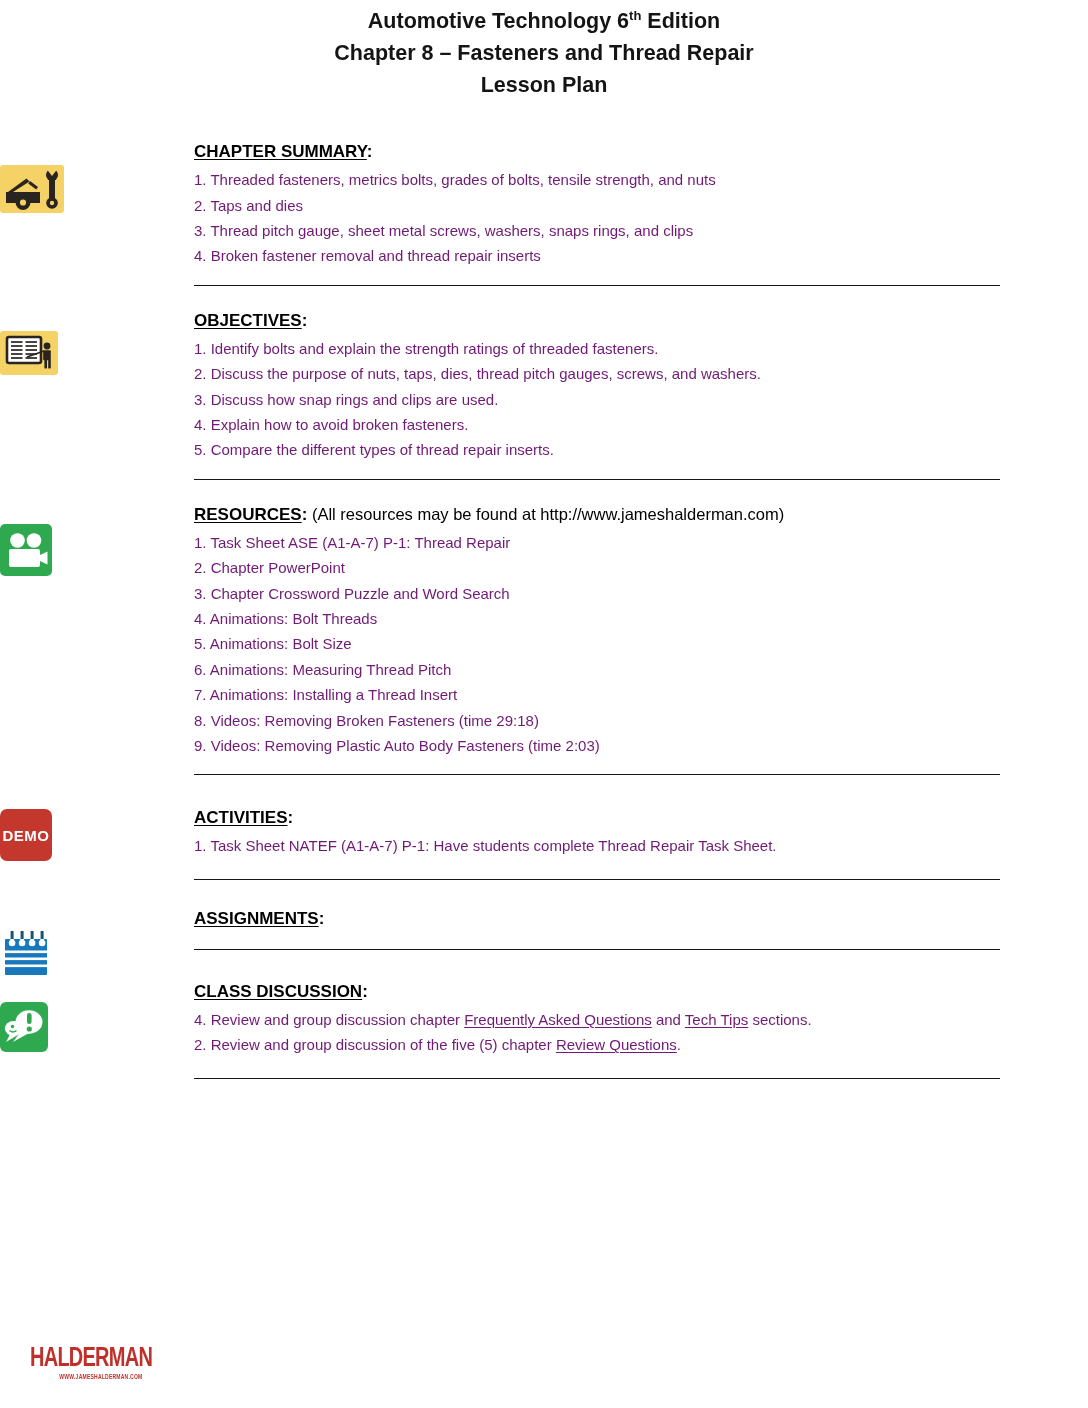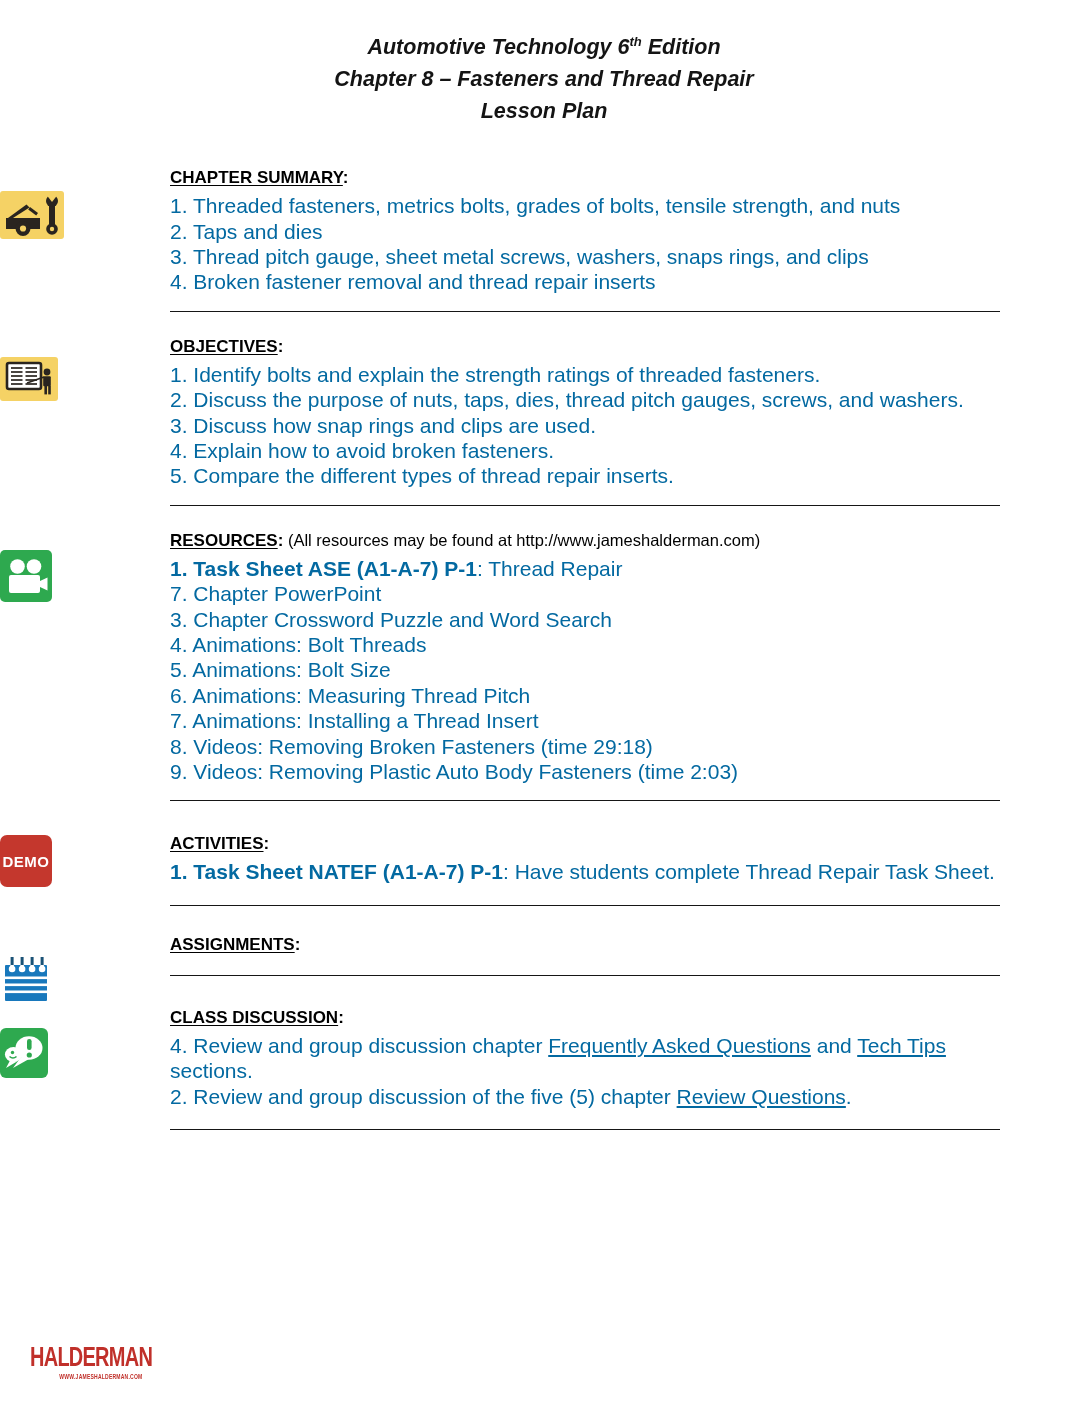--- a/index.html
+++ b/index.html
@@ -2,33 +2,33 @@
 <html style="--icon-yellow: #F5D265; --icon-green: #2EA94F; --icon-red: #C4372D; --icon-blue: #1878BC; --check-blue: #1F6FB5; --logo-red: #C0302A;"><head>
 <meta charset="utf-8">
 <style>
   html,body { margin:0; padding:0; background:#ffffff; }
   .page {
     width:1088px; height:1408px; position:relative; overflow:hidden;
     background:#ffffff; font-family:"Liberation Sans", sans-serif; color:#1b1b1b;
     margin:0 auto;
   }
   
-  .title-block { text-align:center; padding-top:26px; font-weight:bold; font-size:21.5px; line-height:32px; color:#141414;font-style:italic; }
+  .title-block { text-align:center; font-weight:bold; font-size:21.5px; line-height:32px; color:#141414; }
   .title-block sup { font-size:13px; }
   
   .sections { margin-top:40px; }
   .section-block { display:flex; }
   .icon-cell { flex:0 0 170px; box-sizing:border-box; display:flex; justify-content:flex-start; align-items:flex-start; padding-top:22px; }
-  .body-cell { flex:1; margin-right:88px; }
+  .body-cell { flex:1; margin-right:88px;margin-left:24px; }
   .sec-head { margin:0 0 5px 0; font-size:17px; font-weight:bold; color:#000; line-height:20px; }
   .sec-head .ht { text-decoration:underline; text-underline-offset:2px; }
   .sec-head .hs { font-weight:normal; font-size:16.5px; }
   .items { margin:0; padding:0; }
-  .item { font-size:21px; line-height:25.4px; color:#0369a1; }
-  .item .b { font-weight:bold; }
+  .item { font-size:15px; line-height:25.4px; color:#701a75; }
+  .item .b { font-weight:normal; }
   .item .u { text-decoration:underline; text-underline-offset:2px; }
   .rule { border:none; border-top:1.6px solid #161616; margin:16px 0 24px 0; height:0; }
   
   .sec-chapter-summary .icon-cell { padding-top:24px; }
   .sec-objectives .icon-cell { padding-top:21px; }
   .sec-resources .icon-cell { padding-top:20px; }
   .sec-resources .rule { margin-bottom:32px; }
   .sec-activities .icon-cell { padding-top:2px; }
   .sec-activities .rule, .sec-assignments .rule, .sec-class-discussion .rule { margin-top:20px; margin-bottom:28px; }
   .sec-assignments .icon-cell { padding-top:19px; }
@@ -136,21 +136,21 @@
     <circle class="f-white" cx="17.5" cy="16.5" r="7.3"></circle>
     <circle class="f-white" cx="34" cy="16.5" r="7.3"></circle>
     <rect class="f-white" x="9" y="25" width="31" height="18" rx="2"></rect>
     <polygon class="f-white" points="40,31 47.5,27.5 47.5,40.5 40,37"></polygon>
   </svg>
         </div>
     <div class="body-cell">
       <h3 class="sec-head"><span class="ht">RESOURCES</span><span class="hc">:</span><span class="hs"> (All resources may be found at http://www.jameshalderman.com)</span></h3>
       <div class="items">
             <div class="item"><span class="b">1. Task Sheet ASE (A1-A-7) P-1</span><span>: Thread Repair</span></div>
-            <div class="item"><span>7. Chapter PowerPoint</span></div>
+            <div class="item"><span>2. Chapter PowerPoint</span></div>
             <div class="item"><span>3. Chapter Crossword Puzzle and Word Search</span></div>
             <div class="item"><span>4. Animations: Bolt Threads</span></div>
             <div class="item"><span>5. Animations: Bolt Size</span></div>
             <div class="item"><span>6. Animations: Measuring Thread Pitch</span></div>
             <div class="item"><span>7. Animations: Installing a Thread Insert</span></div>
             <div class="item"><span>8. Videos: Removing Broken Fasteners (time 29:18)</span></div>
             <div class="item"><span>9. Videos:  Removing Plastic Auto Body Fasteners (time 2:03)</span></div>
           </div>
       <hr class="rule">
     </div>

